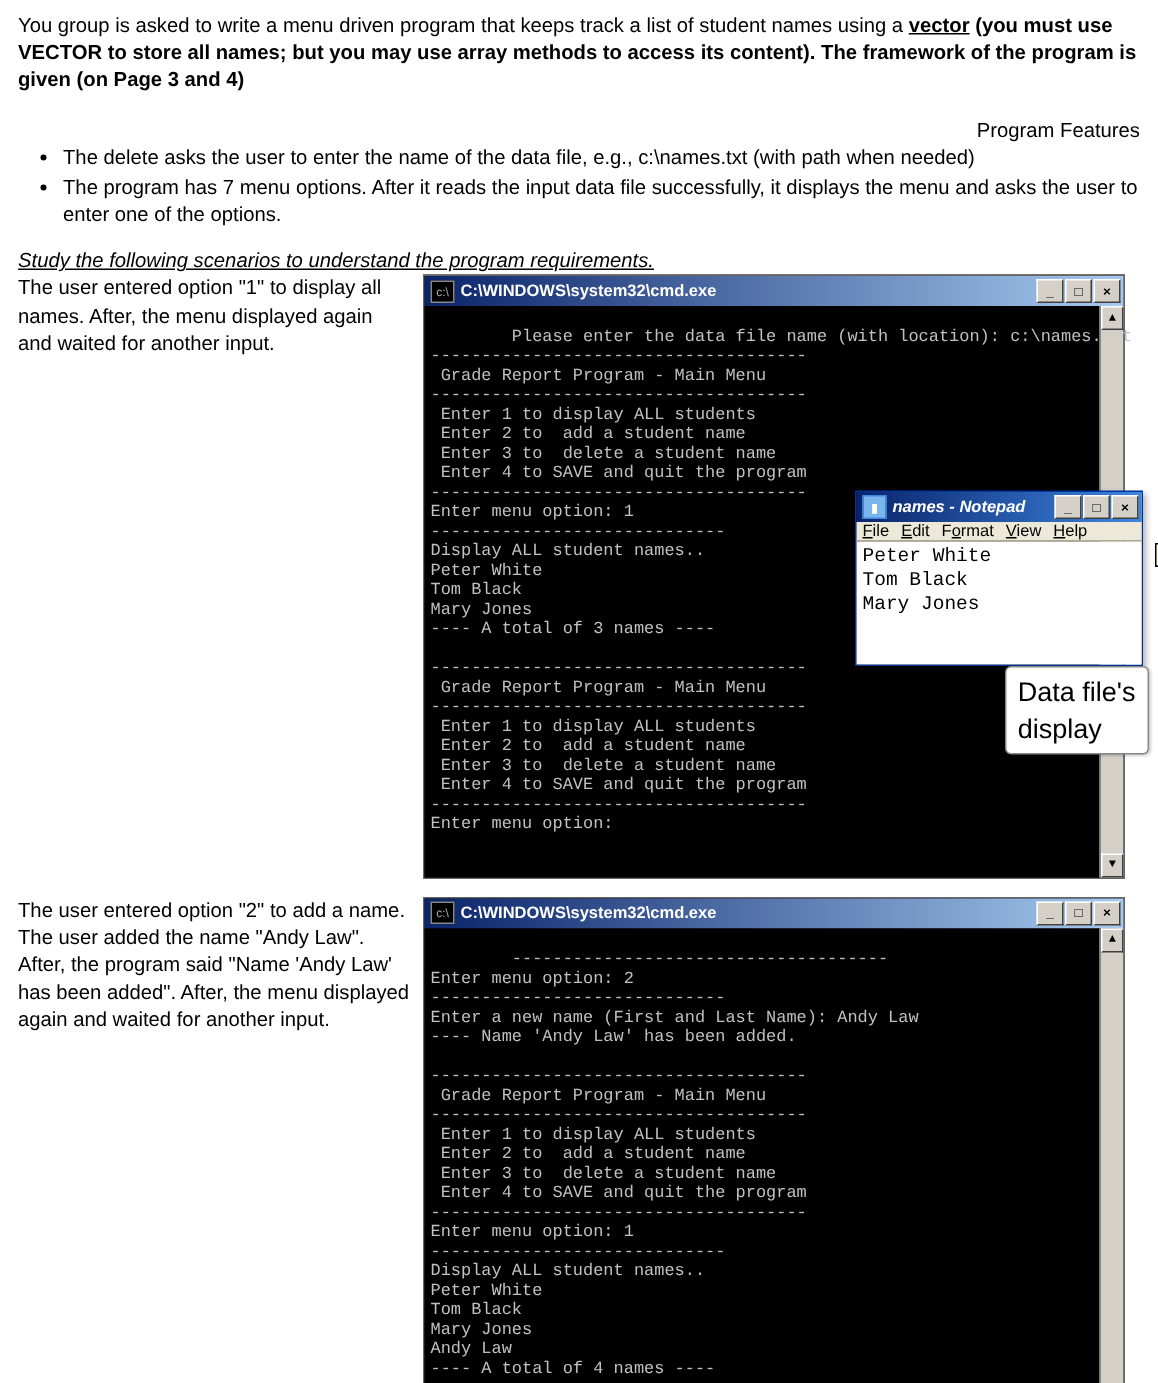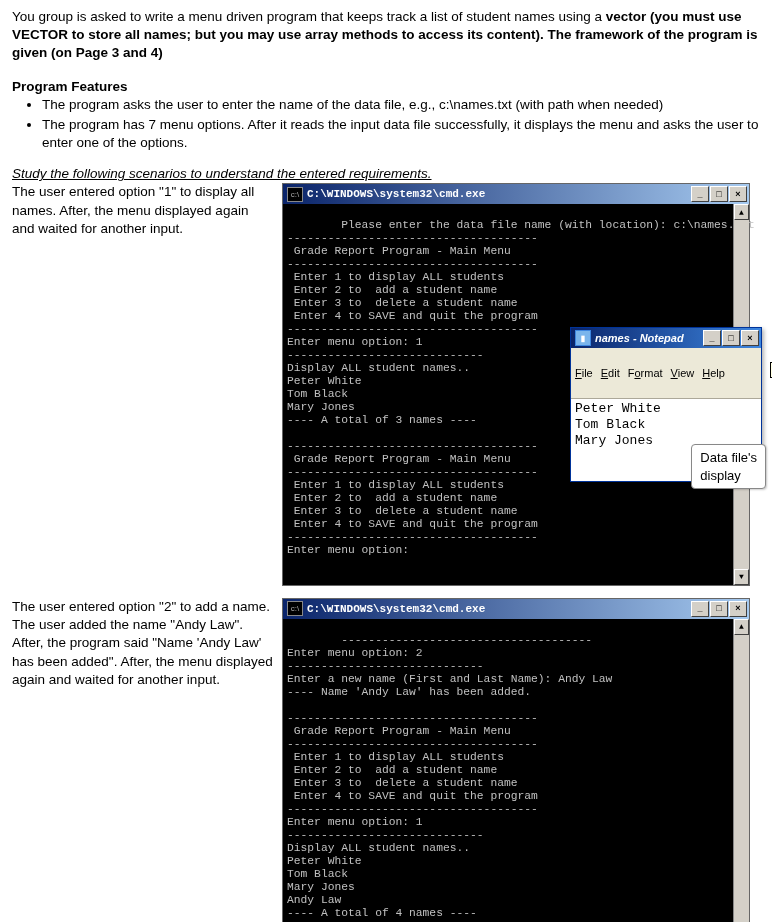--- a/index.html
+++ b/index.html
@@ -5,23 +5,23 @@
   body {
     margin: 0;
     padding: 8px 12px;
     font-family: Arial, sans-serif;
     font-size: 13.5px;
     color: #000;
     background: #fff;
     width: 748px;
   }
   .bold { font-weight: bold; }
-  .underline { }
+  .underline { text-decoration: underline; }
   .intro { margin-bottom: 14px; line-height: 1.35; }
-  .section-header { font-weight: bold; margin: 16px 0 2px 0; }
+  .section-header { font-weight: normal; margin: 16px 0 2px 0; text-align: right; }
   ul.features { margin: 2px 0 14px 30px; padding: 0; }
   ul.features li { margin: 0 0 2px 0; line-height: 1.35; }
   .study-line { font-style: italic; text-decoration: underline; margin-bottom: 2px; }
   .row { display: flex; align-items: flex-start; margin-bottom: 12px; }
   .left-col { width: 262px; flex-shrink: 0; padding-right: 8px; line-height: 1.35; font-size: 13.5px; }
   .right-col { flex: 1; position: relative; }
   .cmd-window {
     border: 1px solid #666;
     background: #000;
     color: #c0c0c0;
@@ -36,21 +36,21 @@
     font-family: Tahoma,Arial,sans-serif;
     font-size: 11px;
     padding: 2px 2px 2px 4px;
     display: flex;
     align-items: center;
   }
   .titlebar .icon {
     width: 14px; height: 13px; background:#000; border:1px solid #888;
     font-size:8px; color:#aaa; display:flex;align-items:center;justify-content:center;margin-right:4px;
   }
-  .titlebar-title { flex:1; font-weight: bold; font-family: Liberation Mono, monospace; }
+  .titlebar-title { flex:1; font-weight: bold; }
   .titlebar-path { font-weight: bold; }
   .win-btns { display:flex; gap:1px; }
   .win-btn {
     width:16px;height:14px;background:#d4d0c8;border:1px solid #fff;
     border-right-color:#404040;border-bottom-color:#404040;
     font-family:Arial;font-size:9px;font-weight:bold;color:#000;
     display:flex;align-items:center;justify-content:center;line-height:1;
   }
   .cmd-body {
     padding: 2px 4px 2px 4px;
@@ -80,52 +80,52 @@
   .notepad-title {
     background: linear-gradient(to right,#0a246a 0%,#3d86e0 100%);
     color:#fff; font-size:11px; font-weight:bold;
     padding:2px 2px 2px 4px; display:flex; align-items:center;
   }
   .np-icon {
     width:14px;height:14px;background:#7ab5ec;border:1px solid #3d86e0;margin-right:4px;
     display:flex;align-items:center;justify-content:center;font-size:8px;color:#fff;
   }
   .np-menu {
-    background:#ece9d8;font-size:11px;padding:19px 4px;display:flex;gap:8px;
+    background:#ece9d8;font-size:11px;padding:0 4px;display:flex;gap:8px;
     border-bottom:1px solid #aca899;position:relative;
   }
   .np-menu span .u{ text-decoration: underline; }
   .np-body {
     background:#fff;color:#000;font-family:"Lucida Console","Courier New",monospace;
     font-size:13px;padding:2px 4px 10px 4px;min-height:70px;line-height:1.2;white-space:pre;
   }
   .tooltip {
     position:absolute;right:-60px;top:14px;background:#ffffe1;border:1px solid #000;
     font-size:11px;padding:1px 3px;font-family:Tahoma,Arial,sans-serif;z-index:10;
   }
   .callout {
     position:absolute; right:-6px; top:261px; z-index:6;
-    background:#fff;border:1px solid #888;font-size:13px;padding:4px 8px;
+    background:#fff;border:1px solid #888;font-size:18px;padding:4px 8px;
     border-radius:4px;box-shadow:1px 1px 2px rgba(0,0,0,0.2);line-height:1.35;
   }
 </style>
 </head>
 <body>
 
 <div class="intro">
   <span>You group is asked to write a menu driven program that keeps track a list of student names using a </span><span class="bold underline">vector</span><span class="bold"> (you must use VECTOR to store all names; but you may use array methods to access its content).  The framework of the program is given (on Page 3 and 4)</span>
 </div>
 
 <div class="section-header">Program Features</div>
 <ul class="features">
-  <li>The program asks the user to enter the name of the data file, e.g., c:\names.txt (with path when needed)</li>
+  <li>The delete asks the user to enter the name of the data file, e.g., c:\names.txt (with path when needed)</li>
   <li>The program has 7 menu options.  After it reads the input data file successfully, it displays the menu and asks the user to enter one of the options.</li>
 </ul>
 
-<div class="study-line">Study the following scenarios to understand the entered requirements.</div>
+<div class="study-line">Study the following scenarios to understand the program requirements.</div>
 
 <div class="row">
   <div class="left-col">The user entered option "1" to display all names.  After, the menu displayed again and waited for another input.</div>
   <div class="right-col">
     <div class="cmd-window">
       <div class="titlebar">
         <span class="icon">c:\</span>
         <span class="titlebar-title">
           <span>C:\WINDOWS\system32\</span><span class="titlebar-path">cmd.exe</span>
         </span>

